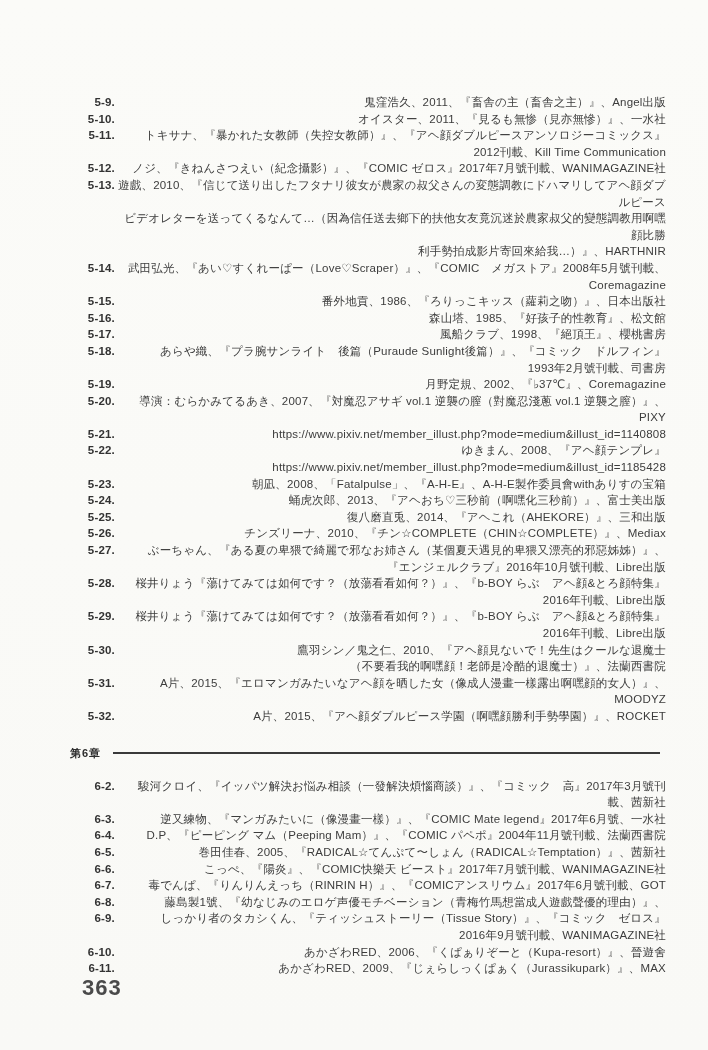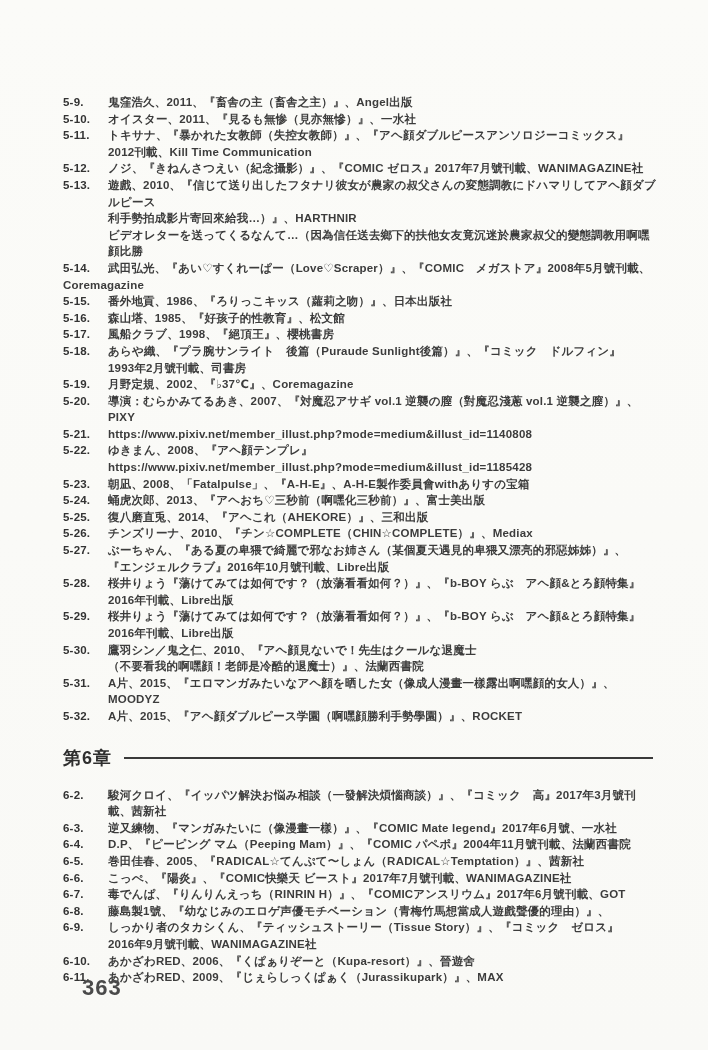--- a/index.html
+++ b/index.html
@@ -15,56 +15,56 @@
     color: #3c3c3c;
     overflow: hidden;
   }
   .page {
     position: absolute;
     inset: 0;
     background: linear-gradient(180deg, #fbfbf8 0%, #f9f9f6 100%);
   }
   .ref-list {
     position: absolute;
-    left: 63px;
+    left: 70px;
     top: 94px;
     width: 596px;
+    text-align: right;
   }
   .entry {
     display: flex;
     font-size: 11.5px;
     line-height: 16.6px;
     letter-spacing: 0.2px;
   }
   .entry-label {
     flex: 0 0 45px;
     width: 45px;
     font-weight: bold;
     color: #333333;
   }
   .entry-lines {
     flex: 1;
     min-width: 0;
   }
   .line {
     white-space: pre-wrap;
-    font-weight: bold;
   }
   .line.flush {
     margin-left: -45px;
   }
   .section-heading {
     display: flex;
     align-items: center;
     gap: 12px;
     margin: 21px 0 17px 0;
   }
   .heading-text {
     font-weight: bold;
-    font-size: 18px;
+    font-size: 11px;
     color: #2e2e2e;
     letter-spacing: 1px;
   }
   .heading-rule {
     flex: 1;
     height: 2px;
     background: #3a3a3a;
     margin-right: 6px;
   }
   .page-number {
@@ -104,22 +104,22 @@
       <div class="entry">
         <div class="entry-label">5-12.</div>
         <div class="entry-lines">
           <div class="line">ノジ、『きねんさつえい（紀念攝影）』、『COMIC ゼロス』2017年7月號刊載、WANIMAGAZINE社</div>
         </div>
       </div>
       <div class="entry">
         <div class="entry-label">5-13.</div>
         <div class="entry-lines">
           <div class="line">遊戲、2010、『信じて送り出したフタナリ彼女が農家の叔父さんの変態調教にドハマリしてアヘ顔ダブルピース</div>
+          <div class="line">ビデオレターを送ってくるなんて…（因為信任送去鄉下的扶他女友竟沉迷於農家叔父的變態調教用啊嘿顔比勝</div>
           <div class="line">利手勢拍成影片寄回來給我…）』、HARTHNIR</div>
-          <div class="line">ビデオレターを送ってくるなんて…（因為信任送去鄉下的扶他女友竟沉迷於農家叔父的變態調教用啊嘿顔比勝</div>
         </div>
       </div>
       <div class="entry">
         <div class="entry-label">5-14.</div>
         <div class="entry-lines">
           <div class="line">武田弘光、『あい♡すくれーぱー（Love♡Scraper）』、『COMIC　メガストア』2008年5月號刊載、</div>
           <div class="line flush">Coremagazine</div>
         </div>
       </div>
       <div class="entry">

